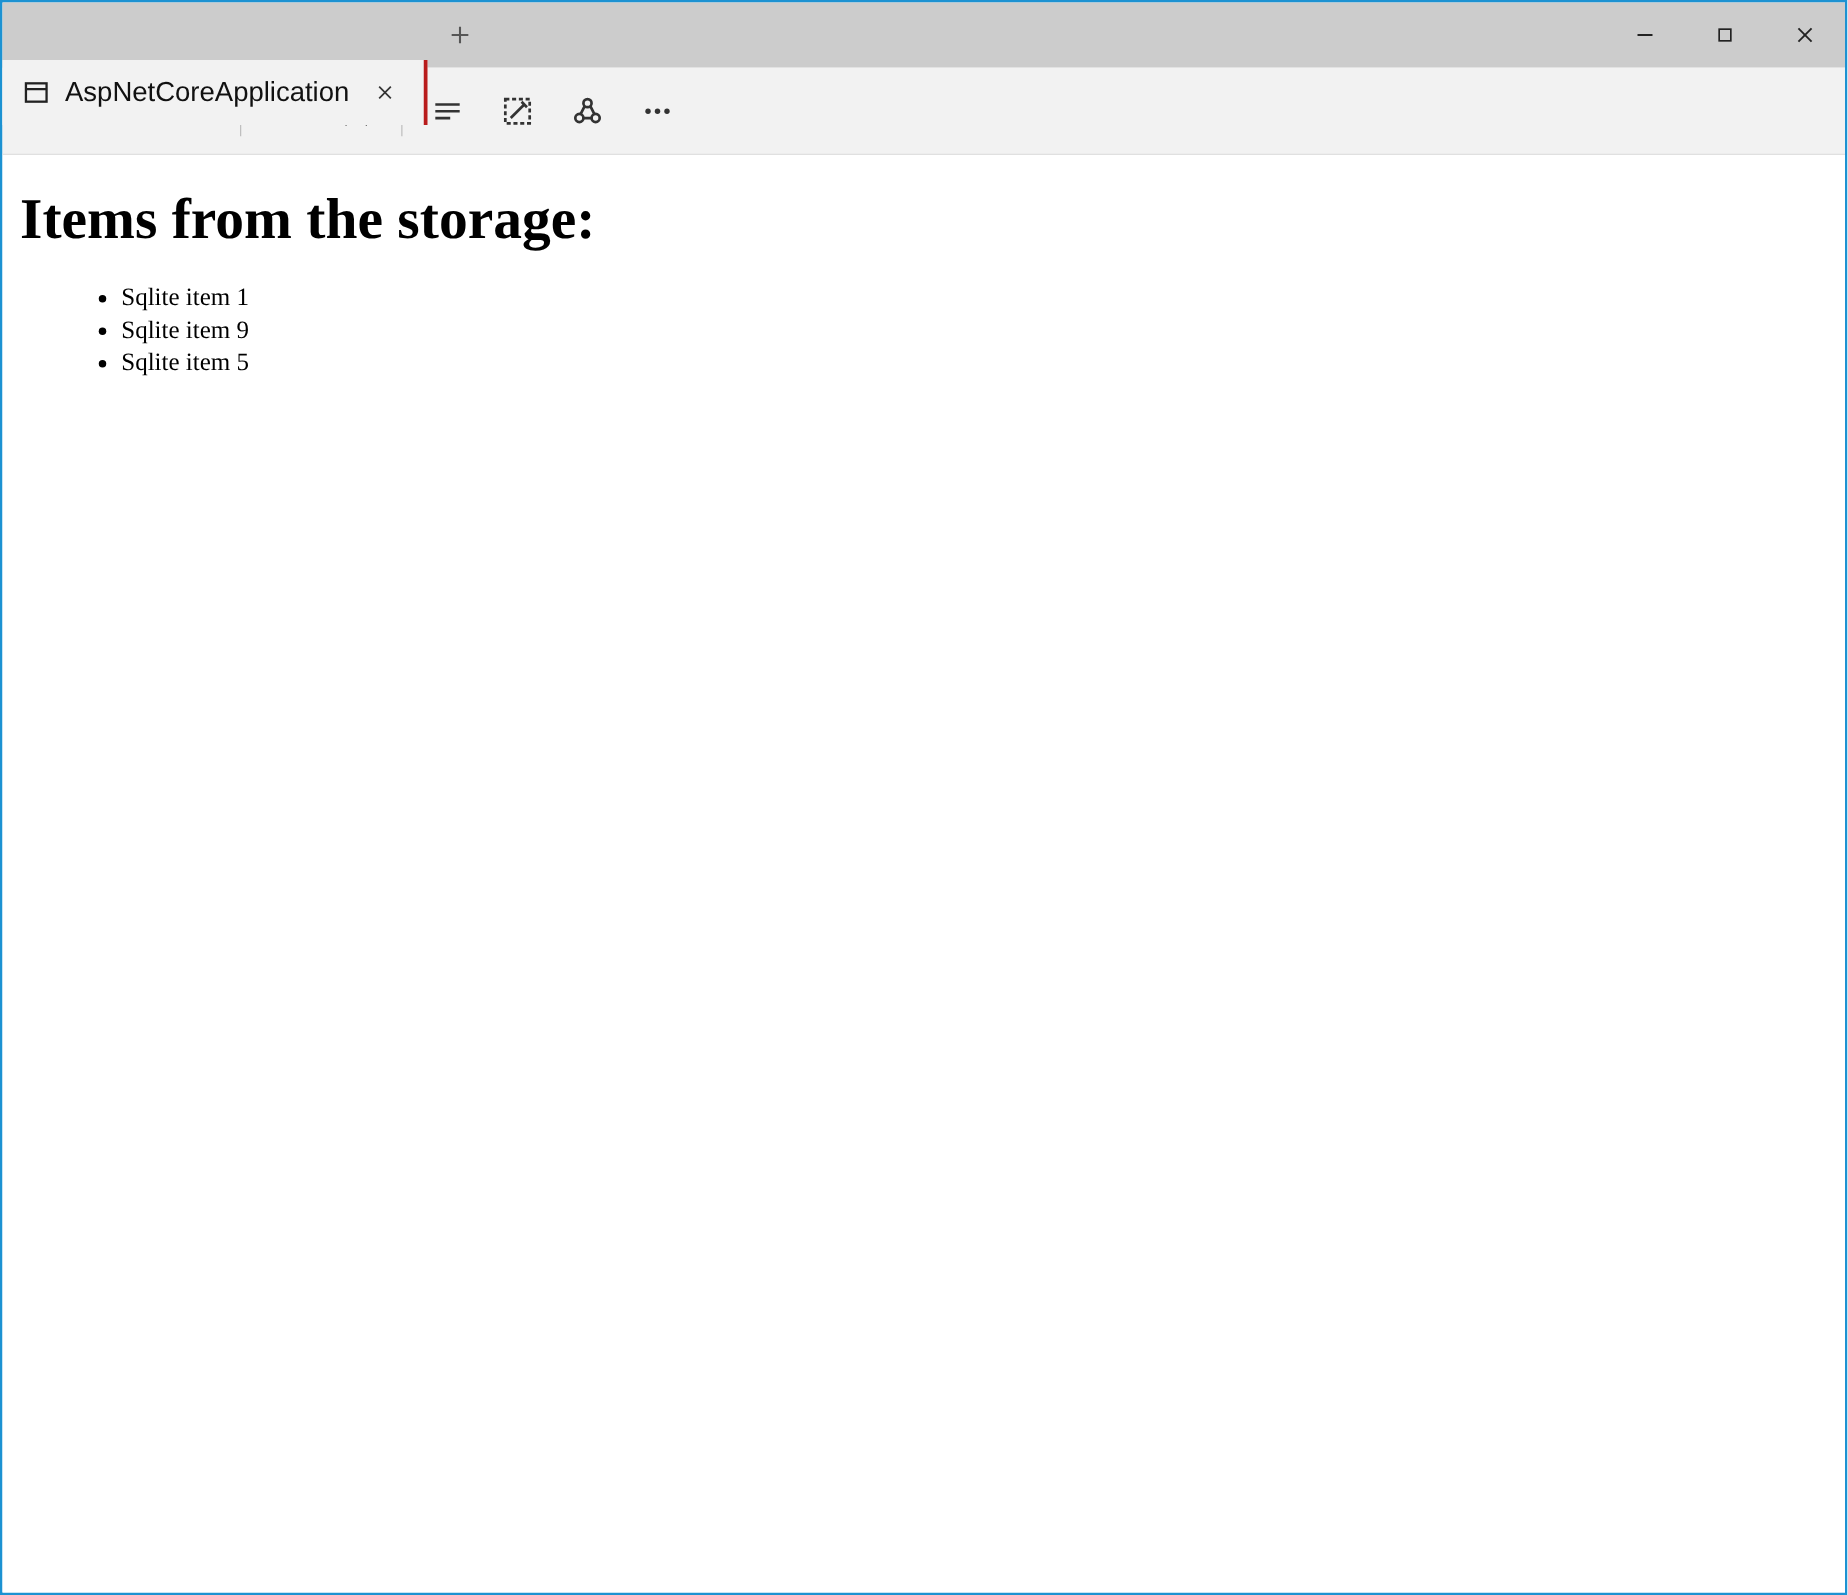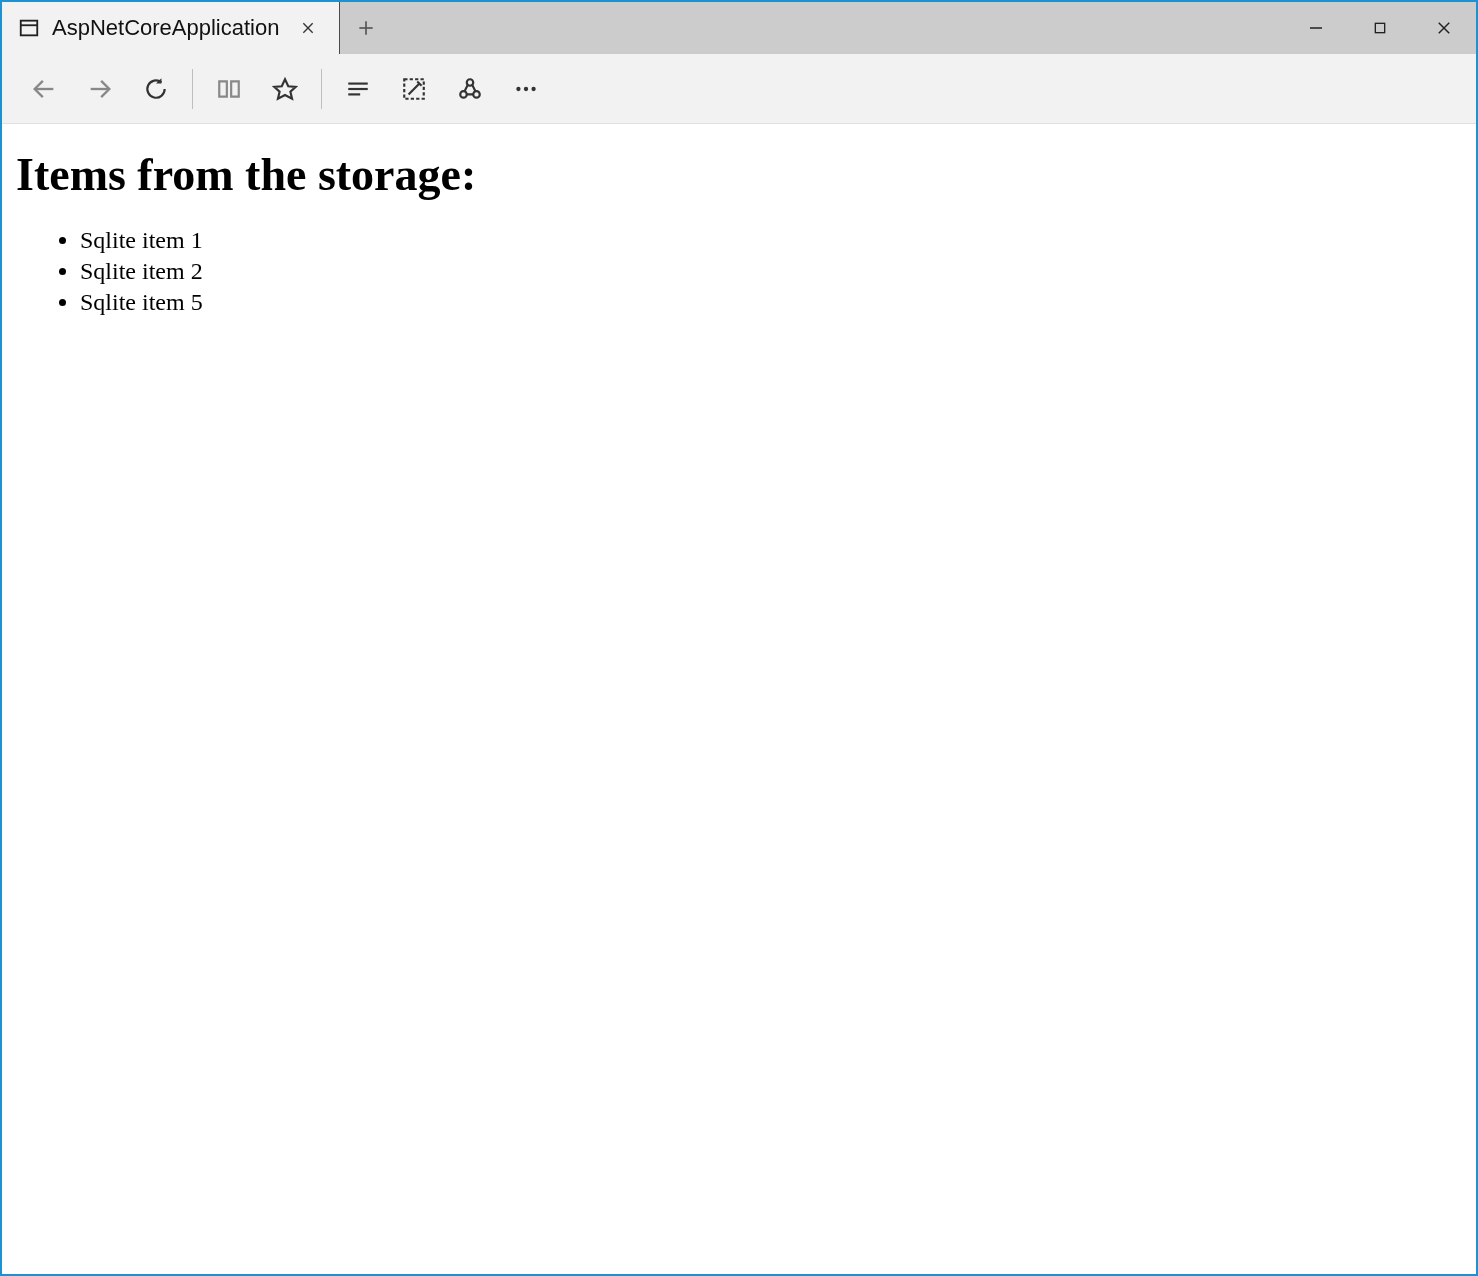--- a/index.html
+++ b/index.html
@@ -25,21 +25,22 @@
     position: relative;
   }
   .tab {
     background: #f2f2f2;
     display: flex;
     align-items: center;
     padding: 0 14px 0 16px;
     gap: 12px;
     min-width: 320px;
     height: 100%;
-    border-right: 1px solid #b91c1c;
+    border-right: 3px solid #b91c1c;
+    margin-top: 46px;
   }
   .tab .page-glyph {
     width: 22px; height: 22px;
     color: #222;
   }
   .tab-title {
     font-size: 22px;
     color: #111;
     flex: 1;
     white-space: nowrap;
@@ -102,23 +103,23 @@
     font-family: "Times New Roman", Times, serif;
     color:#000;
     overflow:auto;
   }
   .content h1 {
     font-size: 46px;
     margin: 4px 0 24px 0;
     font-weight: bold;
   }
   .content ul {
-    margin: 0;
+    margin: 17px;
     padding-left: 64px;
-    font-size: 24px;
+    font-size: 20px;
   }
   .content li {
     line-height: 1.3;
   }
   svg { display:block; }
 </style>
 </head>
 <body>
 
 <div class="window">
@@ -230,18 +231,18 @@
             <circle cx="19" cy="12" r="2"></circle>
         </svg>
       </div>
     </div>
   </div>
 
   <div class="content">
     <h1>Items from the storage:</h1>
     <ul>
       <li>Sqlite item 1</li>
-      <li>Sqlite item 2</li>
+      <li>Sqlite item 9</li>
       <li>Sqlite item 5</li>
     </ul>
   </div>
 
 </div>
 
 </body></html>

